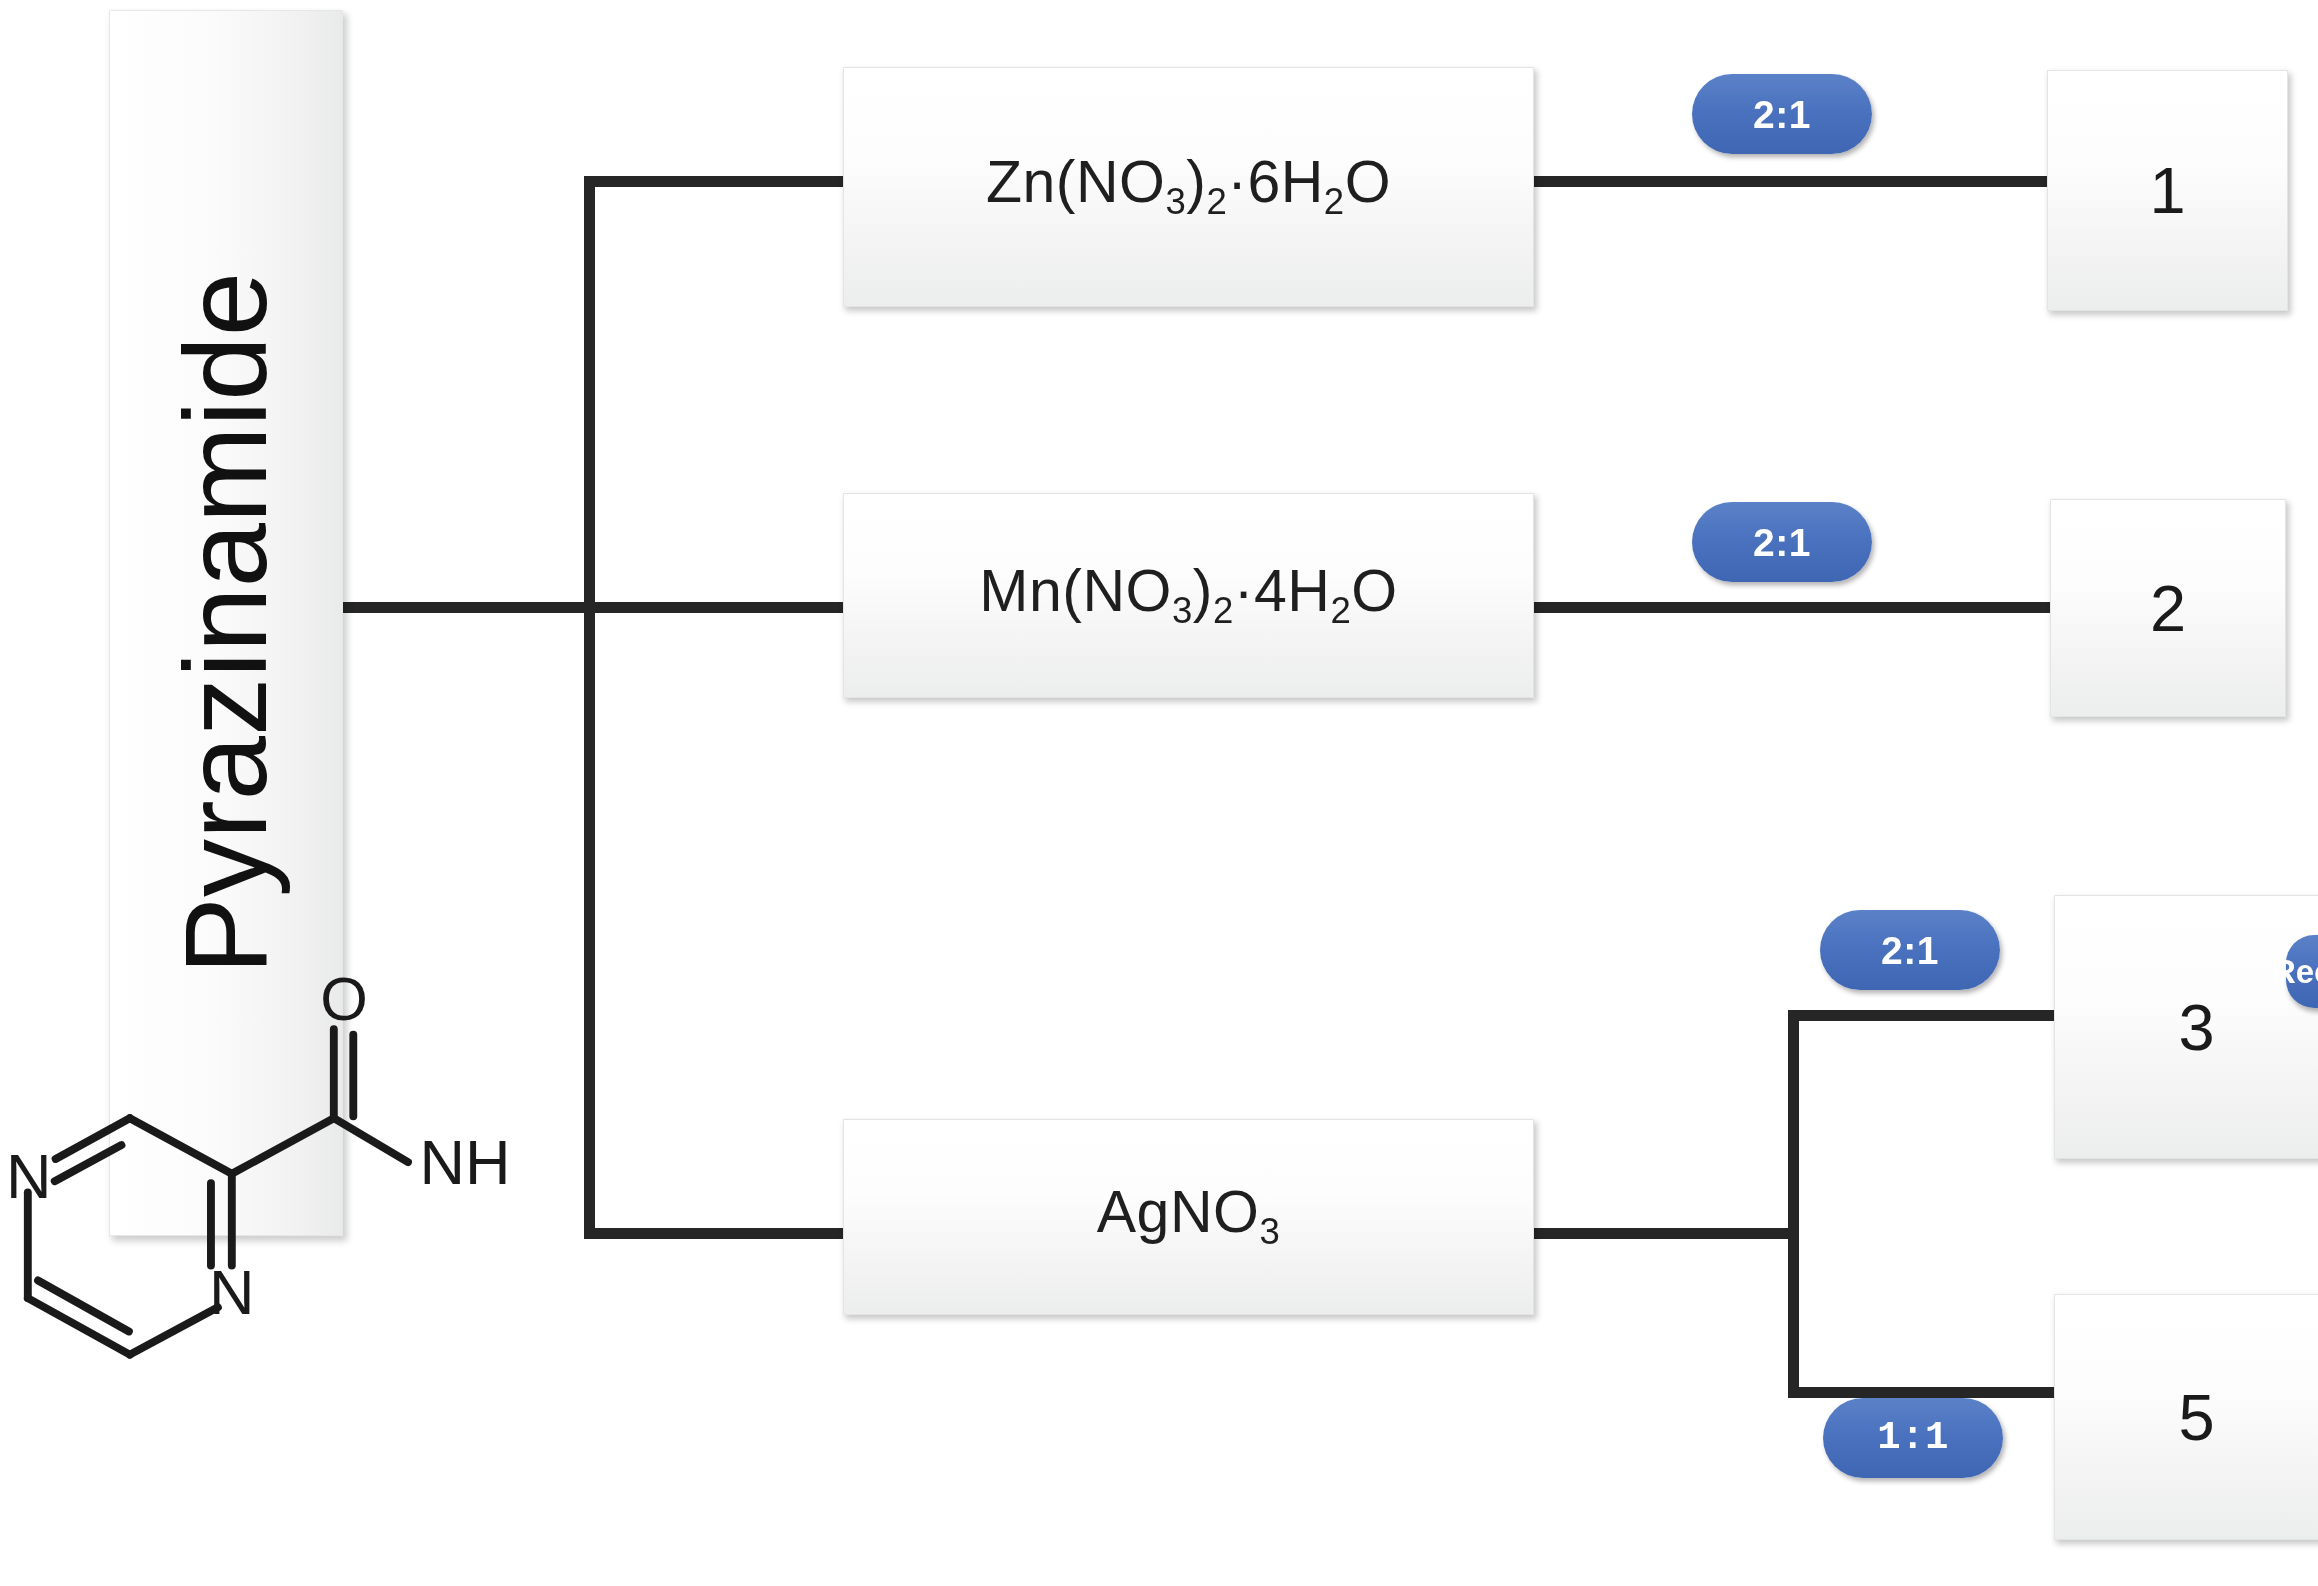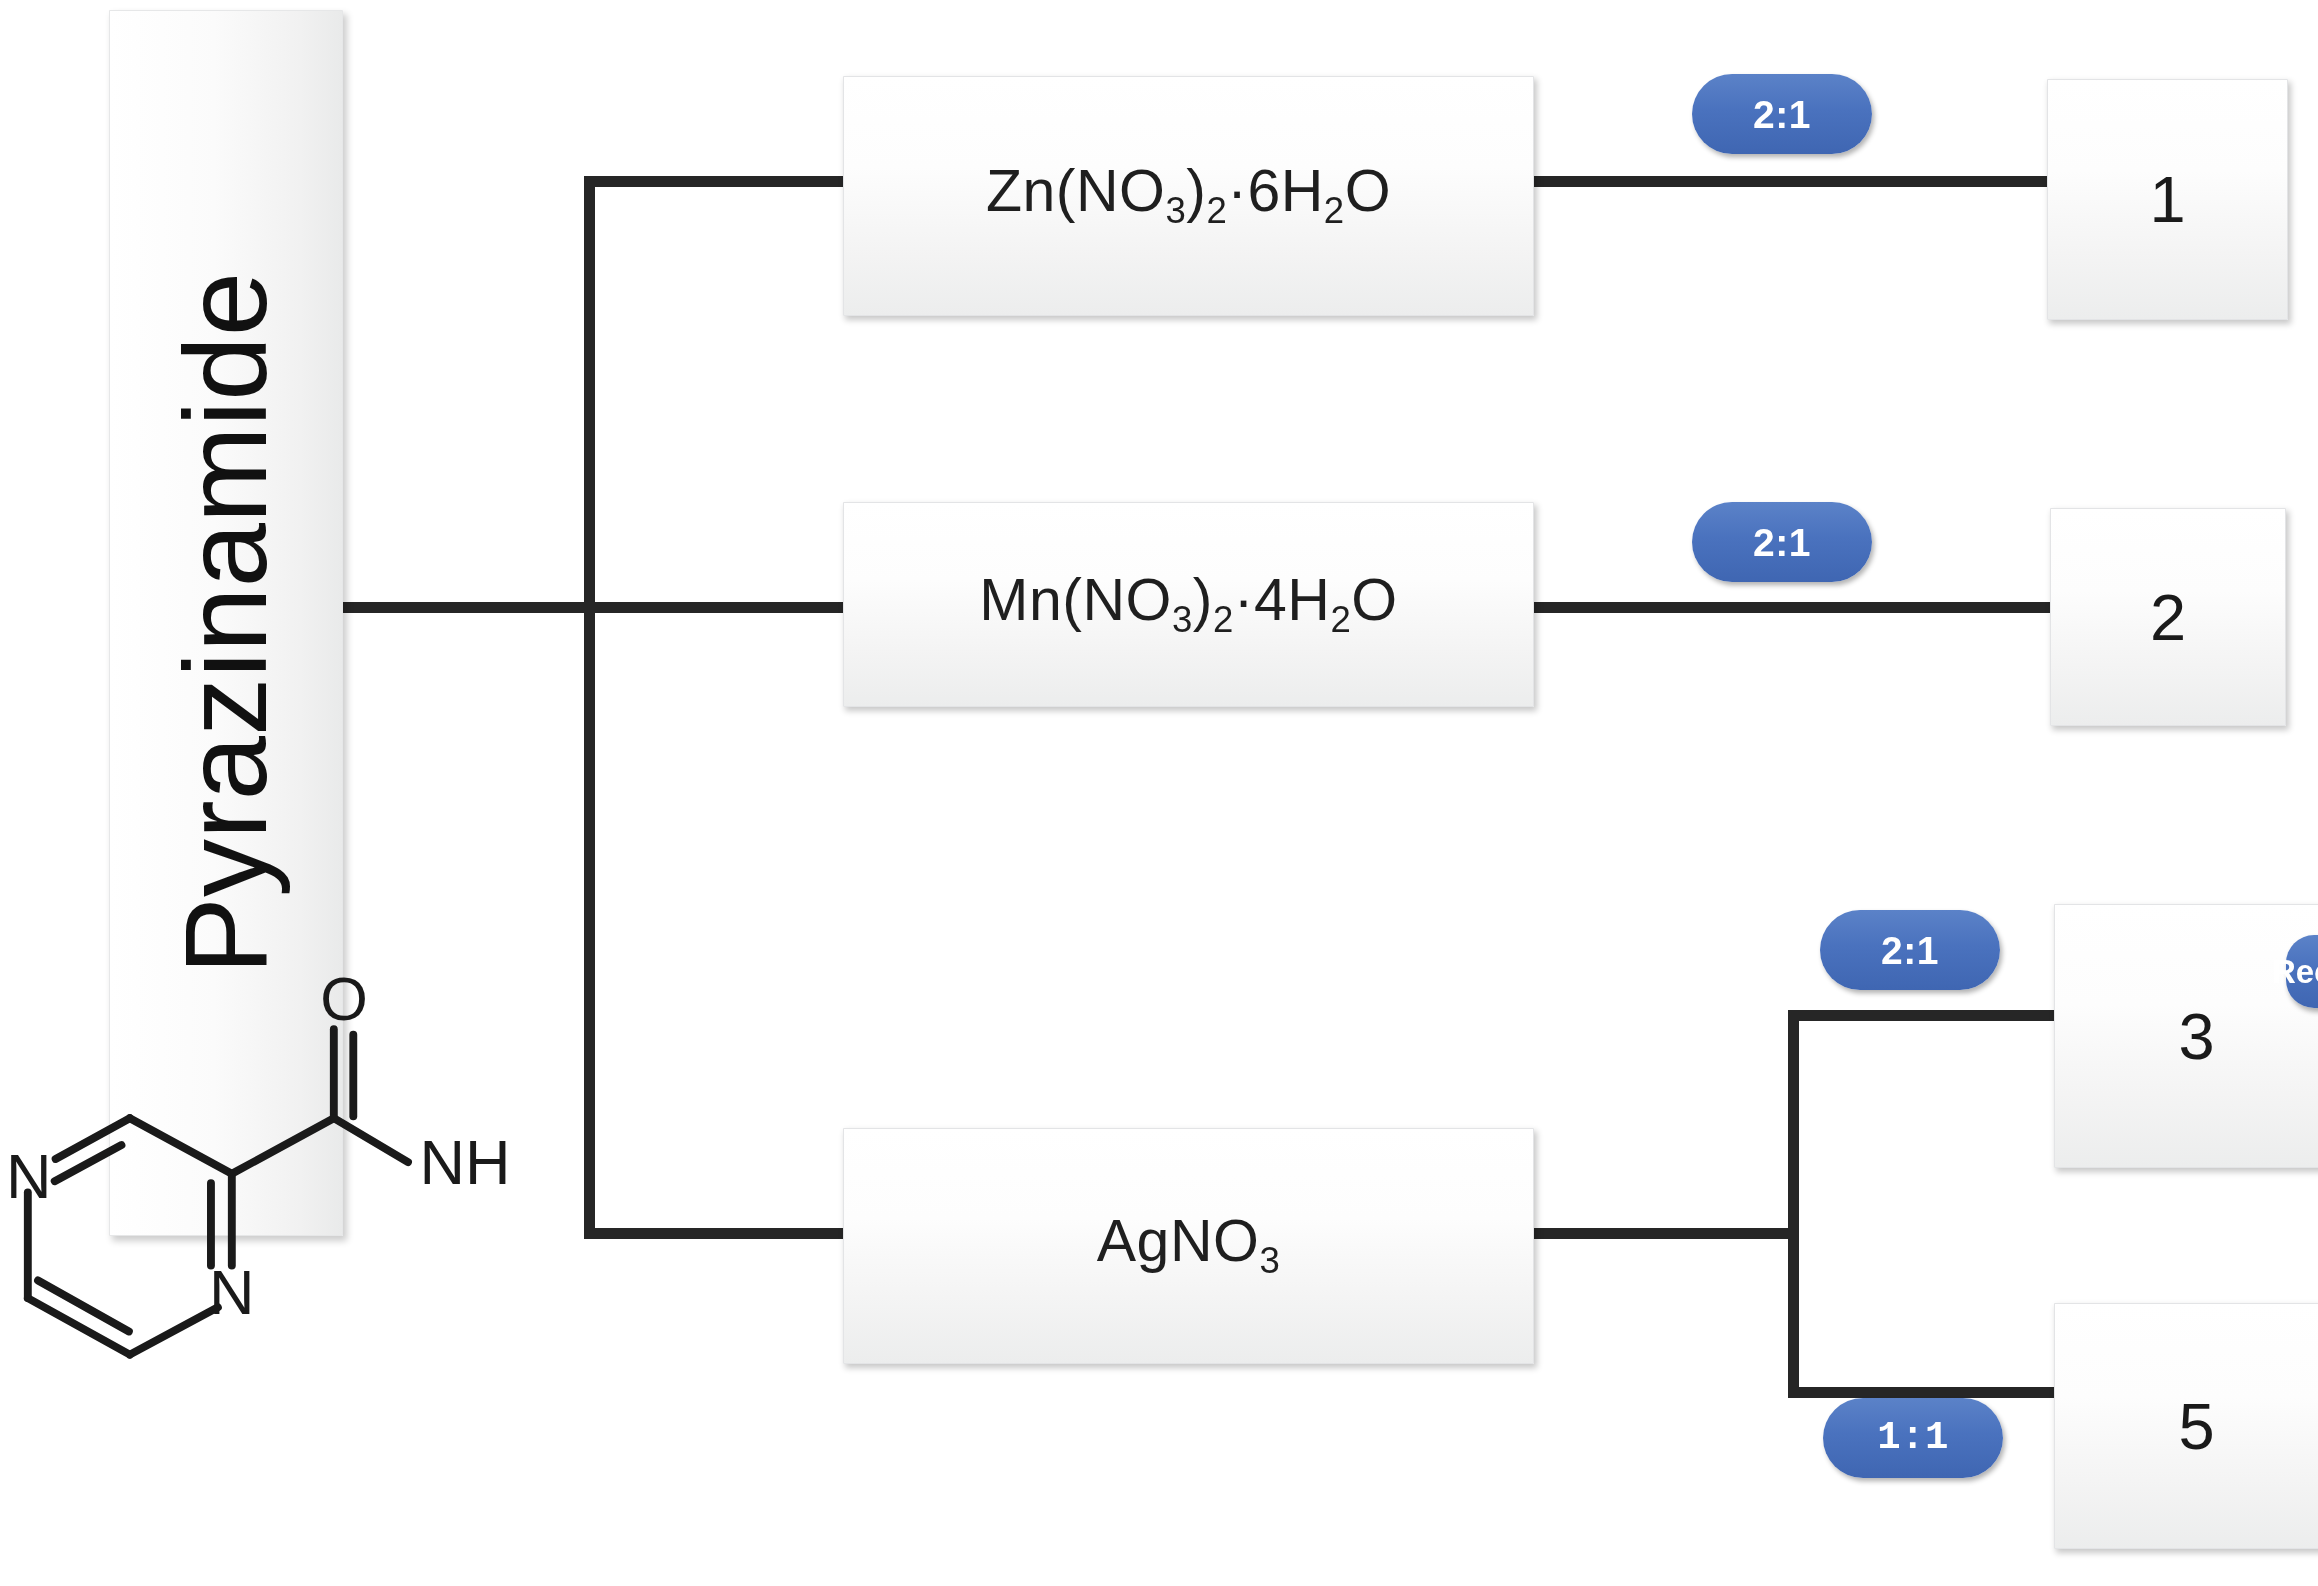--- a/index.html
+++ b/index.html
@@ -21,21 +21,21 @@
   .gbox{
     position:absolute;
     background:linear-gradient(180deg,#ffffff 0%,#fdfdfd 38%,#f4f4f4 72%,#eceded 100%);
     border:0.9px solid #e3e4e6;
     box-shadow:2.8px 3.7px 6.5px rgba(0,0,0,0.22);
     display:flex;
     align-items:center;
     justify-content:center;
     box-sizing:border-box;
   }
-  .gbox.sq{border-radius:0.9px;margin-top:9px;}
+  .gbox.sq{border-radius:0.9px;}
   .reagent-text{
     color:#1f1f1f;
     font-size:59px;
     line-height:1;
     letter-spacing:0.5px;
     white-space:nowrap;
   }
   .reagent-text sub{font-size:0.62em;vertical-align:-0.32em;}
   .product-text{
     color:#1a1a1a;
@@ -149,21 +149,21 @@
   </svg>
 
   <div class="gbox sq" style="left:843px;top:67px;width:691px;height:240px;">
     <span class="reagent-text">Zn(NO<sub>3</sub>)<sub>2</sub>·6H<sub>2</sub>O</span>
   </div>
 
   <div class="gbox sq" style="left:843px;top:493px;width:691px;height:205px;">
     <span class="reagent-text">Mn(NO<sub>3</sub>)<sub>2</sub>·4H<sub>2</sub>O</span>
   </div>
 
-  <div class="gbox sq" style="left:843px;top:1119px;width:691px;height:236px;">
+  <div class="gbox sq" style="left:843px;top:1119px;width:691px;height:196px;">
     <span class="reagent-text">AgNO<sub>3</sub></span>
   </div>
 
   <div class="gbox sq" style="left:2047px;top:70px;width:241px;height:241px;">
     <span class="product-text">1</span>
   </div>
 
   <div class="gbox sq" style="left:2050px;top:499px;width:236px;height:218px;">
     <span class="product-text">2</span>
   </div>

